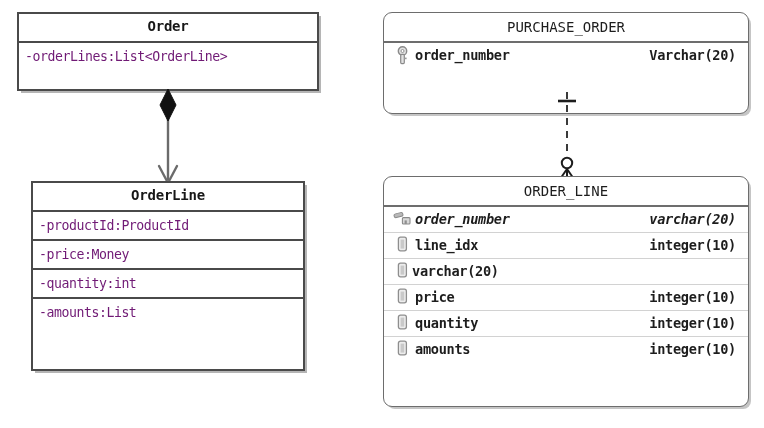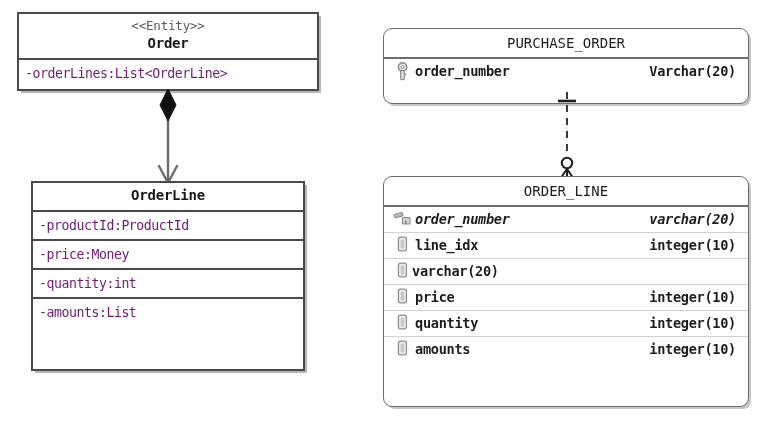--- a/index.html
+++ b/index.html
@@ -128,40 +128,39 @@
     color: #1d1d1d;
     white-space: nowrap;
     letter-spacing: -0.3px;
     text-align: right;
   }
   .erd-row.fk .erd-col-name,
   .erd-row.fk .erd-col-type {
     font-style: italic;
   }
 
-  #purchase-order-table { left: 383px; top: 28px; width: 366px; height: 76px; }
+  #purchase-order-table { left: 383px; top: 12px; width: 366px; height: 102px; }
   #order-line-table { left: 383px; top: 176px; width: 366px; height: 231px; }
 
   
   #erd-relationship {
     position: absolute;
     left: 553px;
     top: 90px;
     width: 28px;
     height: 93px;
   }
 </style>
 </head>
 <body>
 
 <div class="canvas">
 
   <div class="uml-class" id="order-class">
     <div class="uml-header">
-      <div class="uml-stereotype">&lt;&lt;Entity&gt;&gt;</div>
       <div class="uml-name">Order</div>
     </div>
     <div class="uml-compartment">
       <div class="uml-attr">-orderLines:List&lt;OrderLine&gt;</div>
     </div>
   </div>
 
   <svg id="composition" viewBox="0 0 36 97">
     <line x1="18" y1="6" x2="18" y2="92" stroke="#6b6b6b" stroke-width="2.4"></line>
     <polygon points="18,1 26,17 18,33 10,17" fill="#111111" stroke="#111111" stroke-width="1"></polygon>

